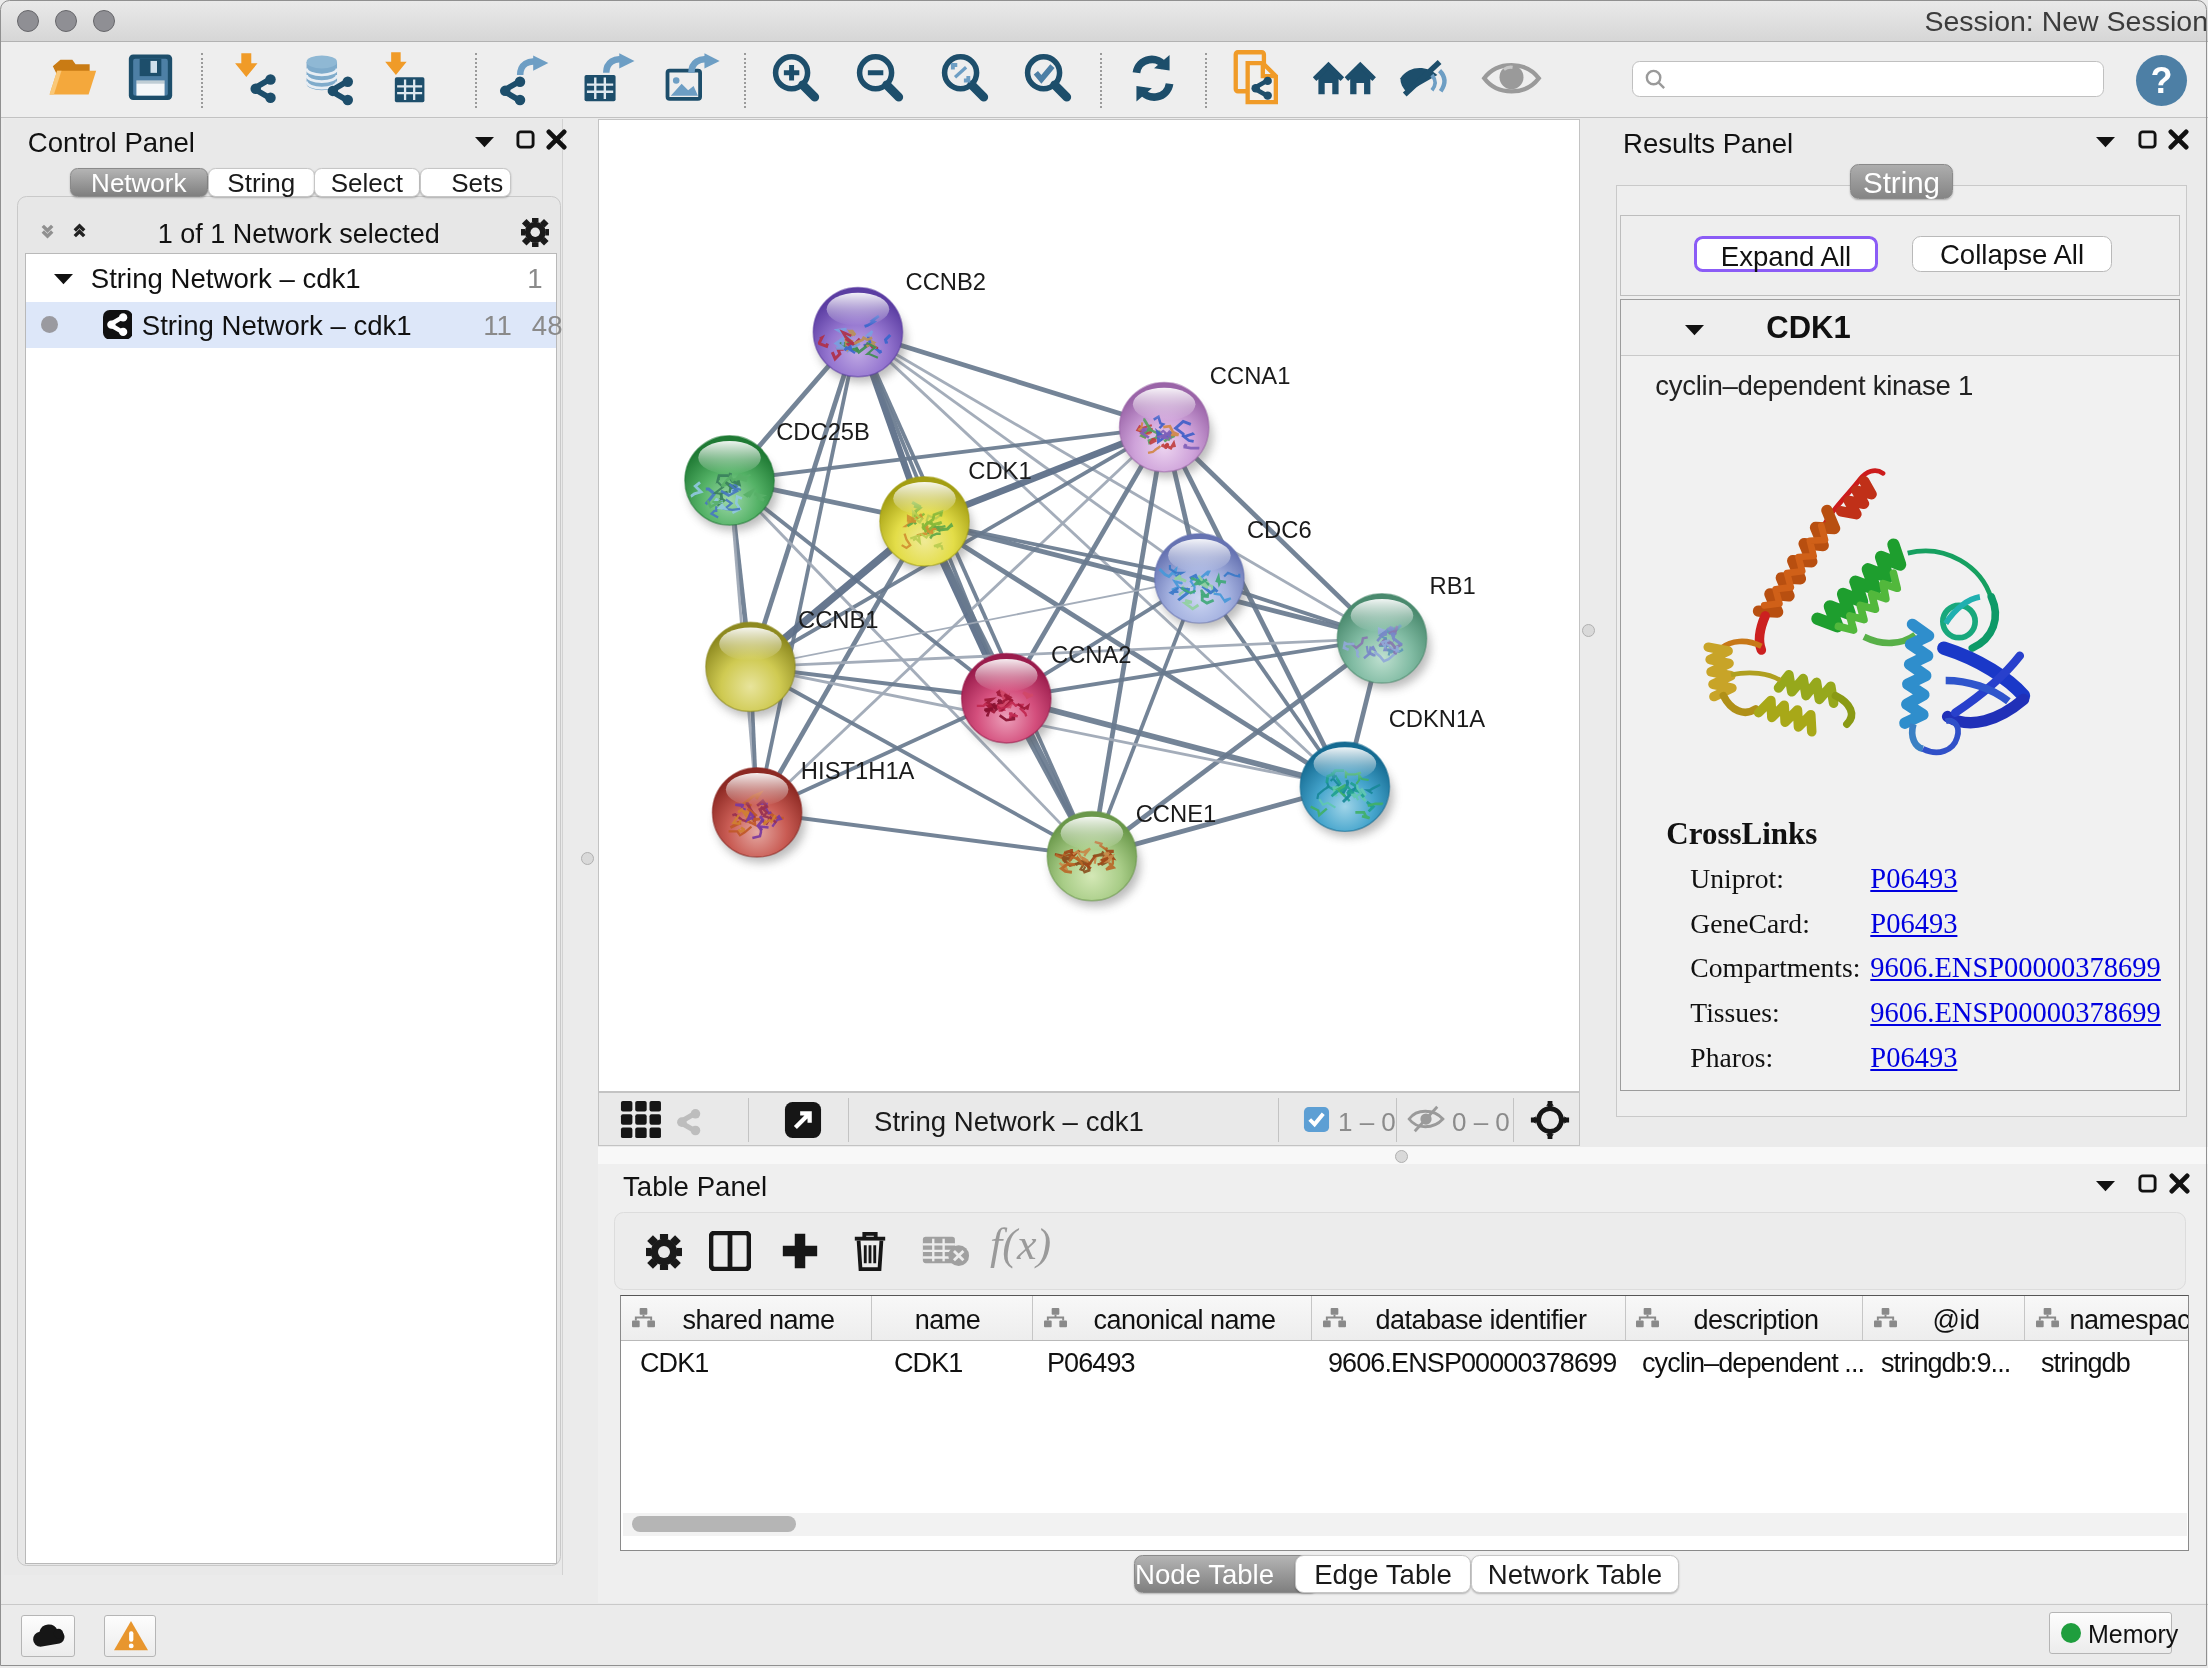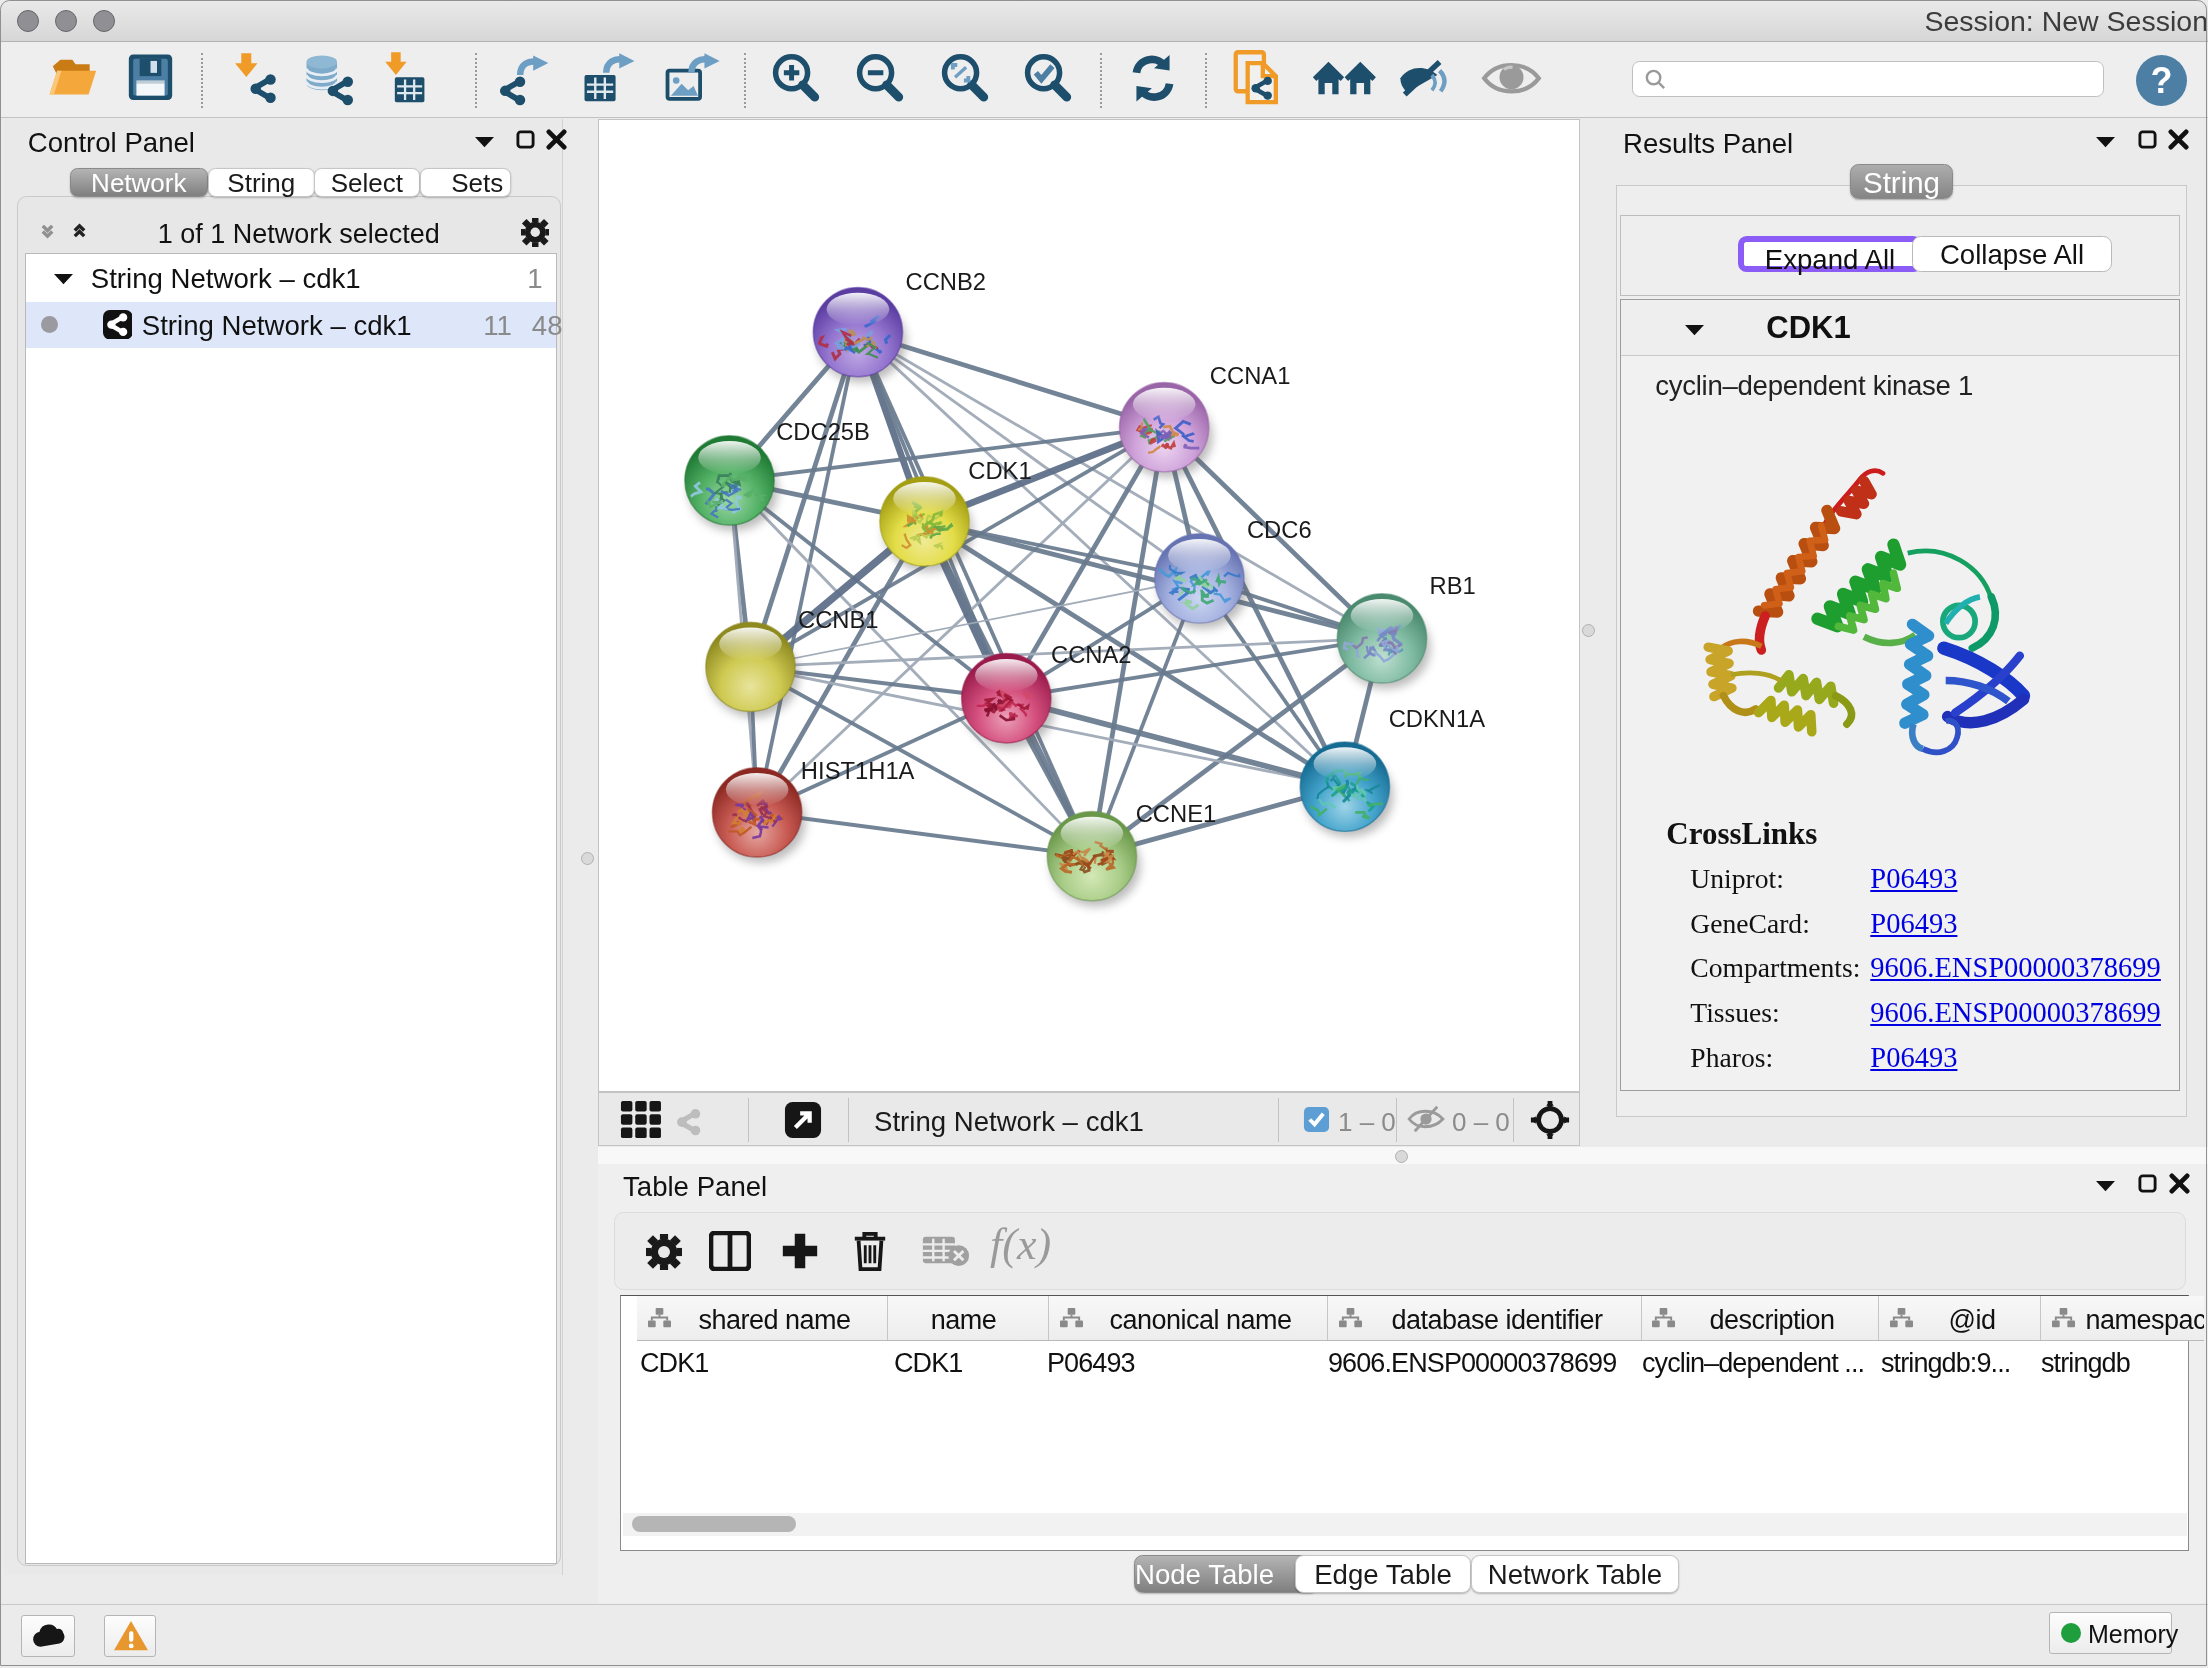--- a/index.html
+++ b/index.html
@@ -750,21 +750,21 @@
       </svg></div>
     <div style="position:absolute;left:531px;top:10.5px;"><svg width="19" height="19" viewBox="0 0 20 20">
         <rect x="2" y="2" width="16" height="16" rx="3" fill="none" stroke="#111" stroke-width="3"></rect>
       </svg></div>
     <div style="position:absolute;left:561px;top:9.5px;"><svg width="21" height="21" viewBox="0 0 22 22">
         <path d="M3,3 L19,19 M19,3 L3,19" stroke="#111" stroke-width="5" stroke-linecap="round"></path>
       </svg></div>
     <div style="position:absolute;left:8.6px;top:66px;width:571px;height:932px;background:#eeeeee;border:1px solid #c9c9c9;"></div>
     <div style="position:absolute;left:243px;top:45px;width:103px;height:35px;background:linear-gradient(#adadad,#858585);border:1px solid #8a8a8a;border-radius:8.6px;color:#fff;font-size:29.5px;text-align:center;line-height:35px;box-shadow:0 1px 1.9px rgba(0,0,0,0.3);">String</div>
     <div style="position:absolute;left:13.3px;top:96px;width:560px;height:81px;border:1px solid #bdbdbd;background:#eee;"></div>
-    <div style="position:absolute;left:87px;top:117px;width:184px;height:36px;background:#fff;border:6px solid #8b5cf6;border-radius:8.6px;font-size:27.6px;color:#111;text-align:center;line-height:36px;margin-left:44px;">Expand All</div>
+    <div style="position:absolute;left:87px;top:117px;width:184px;height:36px;background:#fff;border:3px solid #8b5cf6;border-radius:8.6px;font-size:27.6px;color:#111;text-align:center;line-height:36px;">Expand All</div>
     <div style="position:absolute;left:305px;top:117px;width:200px;height:36px;background:#fff;border:1px solid #b9b9b9;border-radius:8.6px;font-size:27.6px;color:#111;text-align:center;line-height:36px;">Collapse All</div>
     <div style="position:absolute;left:13.3px;top:180px;width:560px;height:792px;border:1px solid #9c9c9c;background:#f1f1f1;">
       <div style="position:absolute;left:0;top:0;width:100%;height:56px;background:#eeeeee;border-bottom:1px solid #c9c9c9;">
         <div style="position:absolute;left:63px;top:22px;"><svg width="21" height="13.3" viewBox="0 0 22 14">
             <path d="M1,2 L21,2 L11,13 Z" fill="#111"></path>
           </svg></div>
         <div style="position:absolute;left:145px;top:9.5px;font-size:31px;font-weight:bold;color:#111;">CDK1</div>
       </div>
       <div style="position:absolute;left:34px;top:70px;font-size:27.6px;letter-spacing:-0.3px;color:#222;">cyclin–dependent kinase 1</div>
       <svg width="361" height="314" viewBox="0 0 380 330" style="position:absolute;left:53px;top:156px;">
@@ -855,21 +855,21 @@
           <line x1="2" y1="19" x2="36" y2="19"></line>
           <line x1="2" y1="26" x2="36" y2="26"></line>
           <line x1="13" y1="6" x2="13" y2="30"></line>
           <line x1="24" y1="6" x2="24" y2="30"></line>
         </g>
         <circle cx="40" cy="24" r="11" fill="#a0a0a0"></circle>
         <path d="M35,19 L45,29 M45,19 L35,29" stroke="#ececec" stroke-width="3"></path>
       </svg></div>
     <div style="position:absolute;left:392px;top:55px;font-family:'Liberation Serif',serif;font-style:italic;font-size:44px;color:#9a9a9a;">f(x)</div>
     <div style="position:absolute;left:22px;top:131px;width:1569px;height:256px;background:#fff;border:1.9px solid #8a8a8a;border-top-color:#555;">
-      <div style="position:absolute;left:16px;top:0;width:100%;height:45px;background:linear-gradient(#f8f8f8,#ededed);border-bottom:1px solid #b9b9b9;overflow:hidden;">
+      <div style="position:absolute;left:0;top:0;width:100%;height:45px;background:linear-gradient(#f8f8f8,#ededed);border-bottom:1px solid #b9b9b9;overflow:hidden;">
         <div style="position:absolute;left:0px;top:0;width:251px;height:45px;border-right:1px solid #c6c6c6;">
           <div style="position:absolute;left:9.5px;top:10.5px;"><svg width="25" height="23" viewBox="0 0 26 24">
               <g fill="#8a8a8a">
 <rect x="9" y="1" width="8" height="7" rx="1"></rect>
 <rect x="1" y="14" width="8" height="7" rx="1"></rect>
 <rect x="17" y="14" width="8" height="7" rx="1"></rect>
 <path d="M13,8 L13,11 M5,14 L5,11 L21,11 L21,14" stroke="#8a8a8a" stroke-width="2" fill="none"></path>
               </g>
             </svg></div>
           <div style="position:absolute;left:34px;top:8.6px;width:207px;font-size:27px;letter-spacing:-0.5px;color:#111;text-align:center;white-space:nowrap;">shared name</div>

